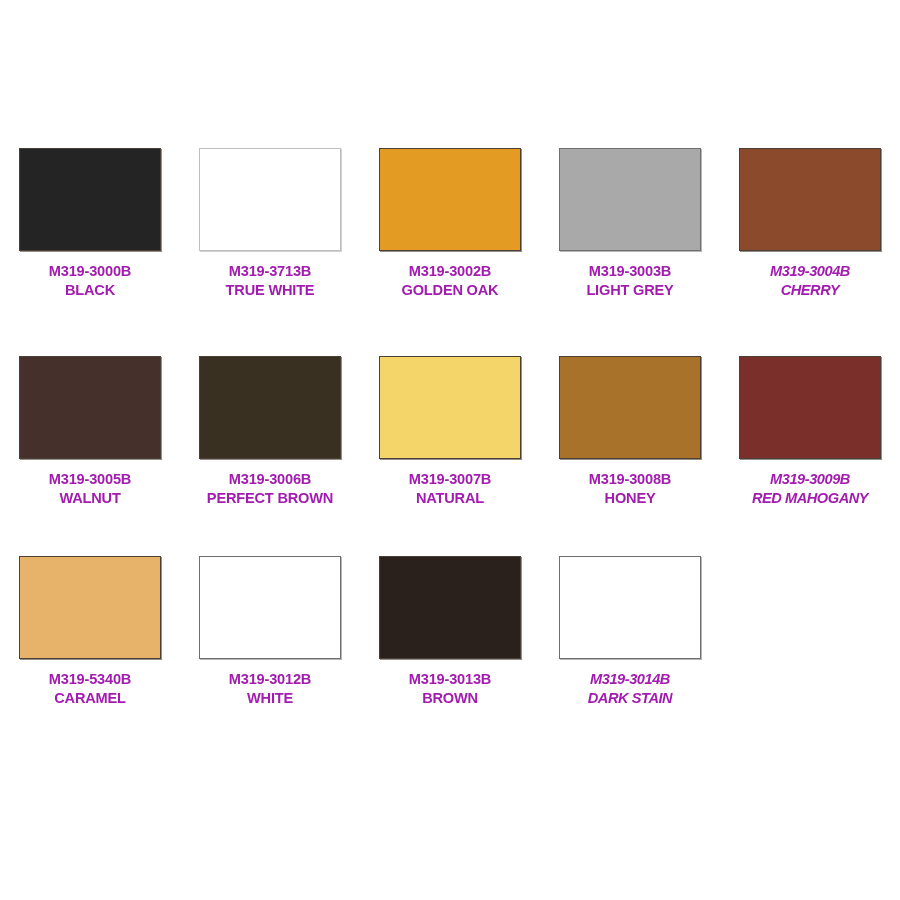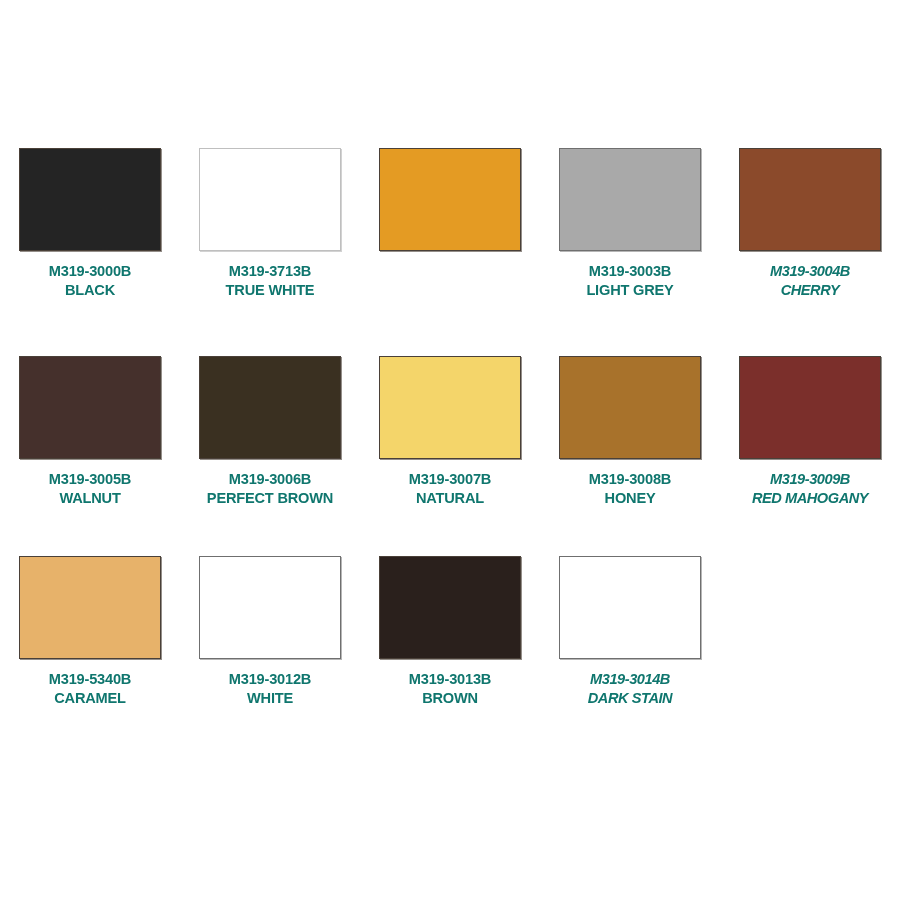--- a/index.html
+++ b/index.html
@@ -54,21 +54,21 @@
     box-shadow: 1px 1px 0 rgba(180,180,180,0.6);
   }
   .swatch.bordered-grey {
     border: 1.5px solid #6f6f6f;
     box-shadow: 1px 1px 0 rgba(110,110,110,0.5);
   }
   .label {
     margin-top: 11px;
     text-align: center;
     line-height: 1.32;
-    color: #0f766e;
+    color: #a21caf;
     font-size: 14.6px;
     font-weight: bold;
     letter-spacing: -0.2px;
     white-space: nowrap;
   }
   .label .code {
     display: block;
   }
   .label .name {
     display: block;
@@ -90,20 +90,24 @@
       </div>
       <div class="cell col-2">
         <div class="swatch bordered-light" style="background-color: rgb(255, 255, 255);"></div>
         <div class="label">
           <span class="code">M319-3713B</span>
           <span class="name">TRUE WHITE</span>
         </div>
       </div>
       <div class="cell col-3">
         <div class="swatch bordered-dark" style="background-color: rgb(228, 155, 35);"></div>
+        <div class="label">
+          <span class="code">M319-3002B</span>
+          <span class="name">GOLDEN OAK</span>
+        </div>
       </div>
       <div class="cell col-4">
         <div class="swatch bordered-grey" style="background-color: rgb(169, 169, 169);"></div>
         <div class="label">
           <span class="code">M319-3003B</span>
           <span class="name">LIGHT GREY</span>
         </div>
       </div>
       <div class="cell col-5">
         <div class="swatch bordered-dark" style="background-color: rgb(139, 74, 43);"></div>

